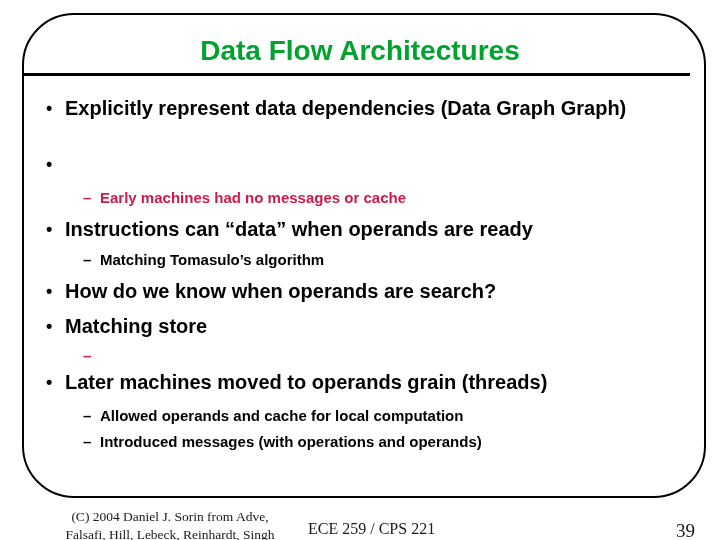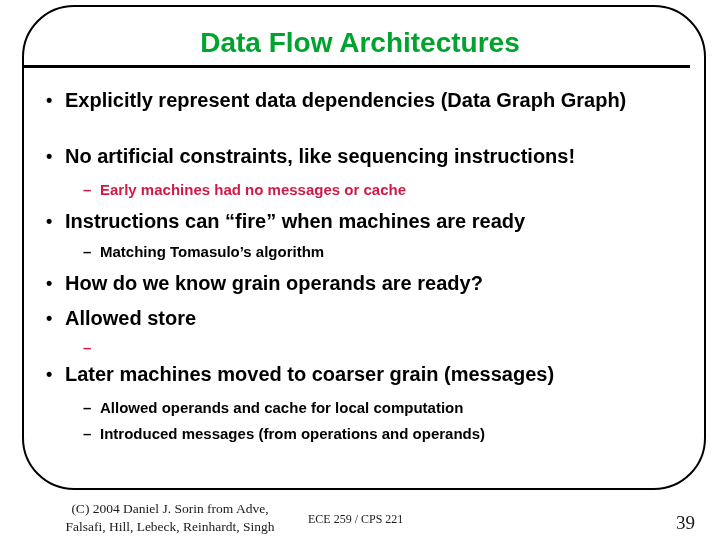--- a/index.html
+++ b/index.html
@@ -9,20 +9,21 @@
     height: 540px;
     background: #ffffff;
     overflow: hidden;
     font-family: "Liberation Sans", sans-serif;
   }
   #slide {
     position: relative;
     width: 720px;
     height: 484px;
     background: #ffffff;
+    margin-top: 8px;
   }
   
   .frame {
     position: absolute;
     left: 22px;
     top: 5px;
     width: 684px;
     height: 485px;
     border: 2px solid #000000;
     border-radius: 52px;
@@ -103,21 +104,21 @@
     line-height: 17.5px;
     color: #1a1a1a;
     font-weight: normal;
     text-align: center;
   }
   .footer-course {
     position: absolute;
     left: 308px;
     top: 512px;
     font-family: "Liberation Serif", serif;
-    font-size: 12px;
+    font-size: 16px;
     color: #1a1a1a;
   }
   .footer-page {
     position: absolute;
     left: 676px;
     top: 512px;
     font-family: "Liberation Serif", serif;
     font-size: 19px;
     color: #1a1a1a;
   }
@@ -131,65 +132,64 @@
   <div class="title">Data Flow Architectures</div>
   <div class="title-divider"></div>
 
   <div class="row l1 r1">
     <span class="marker">•</span>
     <span>Explicitly represent data dependencies (Data Graph Graph)</span>
   </div>
 
   <div class="row l1 r2">
     <span class="marker">•</span>
-    <span>No artificial constraints, like sequencing instructions!</span>
   </div>
 
   <div class="row l2 r3 c-red">
     <span class="marker">–</span>
     <span>Early machines had no messages or cache</span>
   </div>
 
   <div class="row l1 r4">
     <span class="marker">•</span>
-    <span>Instructions can “fire” when machines are ready</span>
+    <span>Instructions can “data” when operands are ready</span>
   </div>
 
   <div class="row l2 r5">
     <span class="marker">–</span>
     <span>Matching Tomasulo’s algorithm</span>
   </div>
 
   <div class="row l1 r6">
     <span class="marker">•</span>
-    <span>How do we know grain operands are ready?</span>
+    <span>How do we know when operands are search?</span>
   </div>
 
   <div class="row l1 r7">
     <span class="marker">•</span>
-    <span>Allowed store</span>
+    <span>Matching store</span>
   </div>
 
   <div class="row l2 r8 c-red">
     <span class="marker">–</span>
   </div>
 
   <div class="row l1 r9">
     <span class="marker">•</span>
-    <span>Later machines moved to coarser grain (messages)</span>
+    <span>Later machines moved to operands grain (threads)</span>
   </div>
 
   <div class="row l2 r10">
     <span class="marker">–</span>
     <span>Allowed operands and cache for local computation</span>
   </div>
 
   <div class="row l2 r11">
     <span class="marker">–</span>
-    <span>Introduced messages (from operations and operands)</span>
+    <span>Introduced messages (with operations and operands)</span>
   </div>
 
   <div class="footer-credit">
     <div>(C) 2004 Daniel J. Sorin from Adve,</div>
     <div>Falsafi, Hill, Lebeck, Reinhardt, Singh</div>
   </div>
   <div class="footer-course">ECE 259 / CPS 221</div>
   <div class="footer-page">39</div>
 </div>
 

